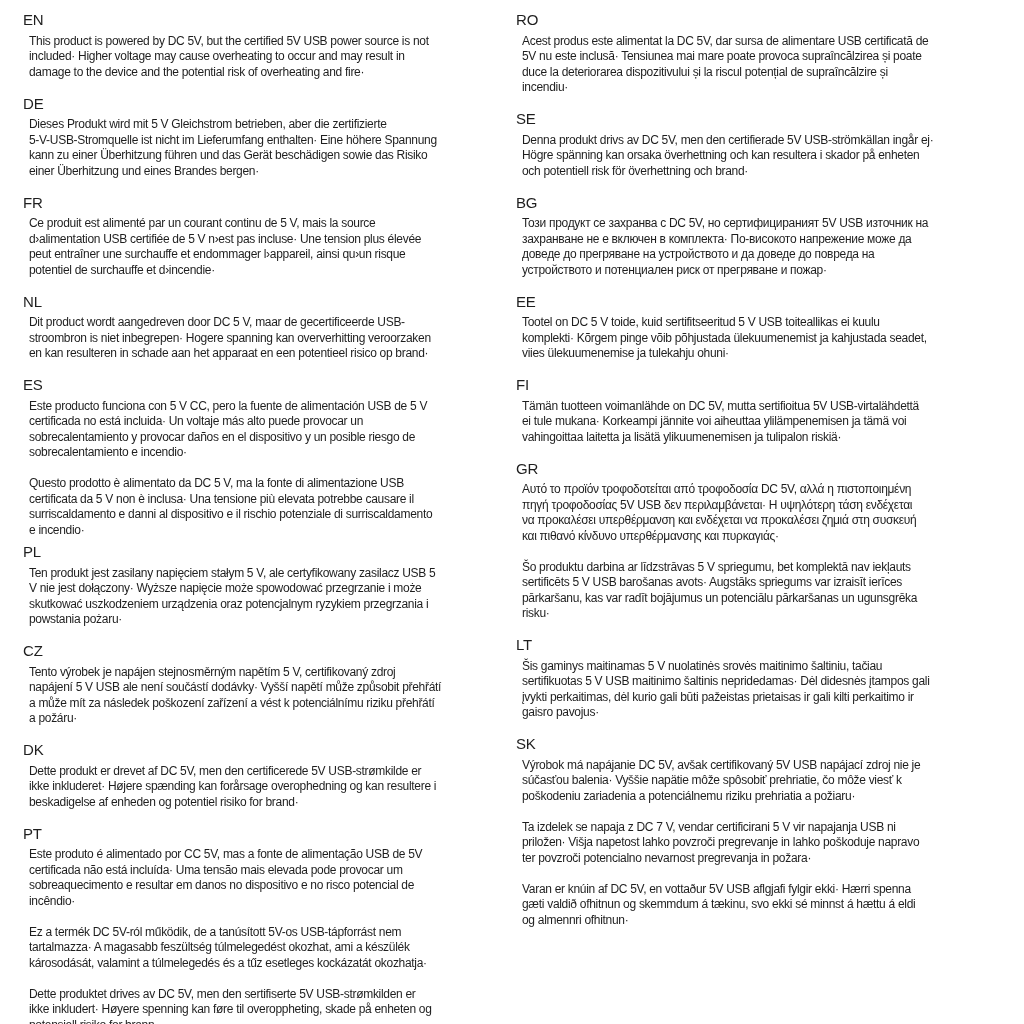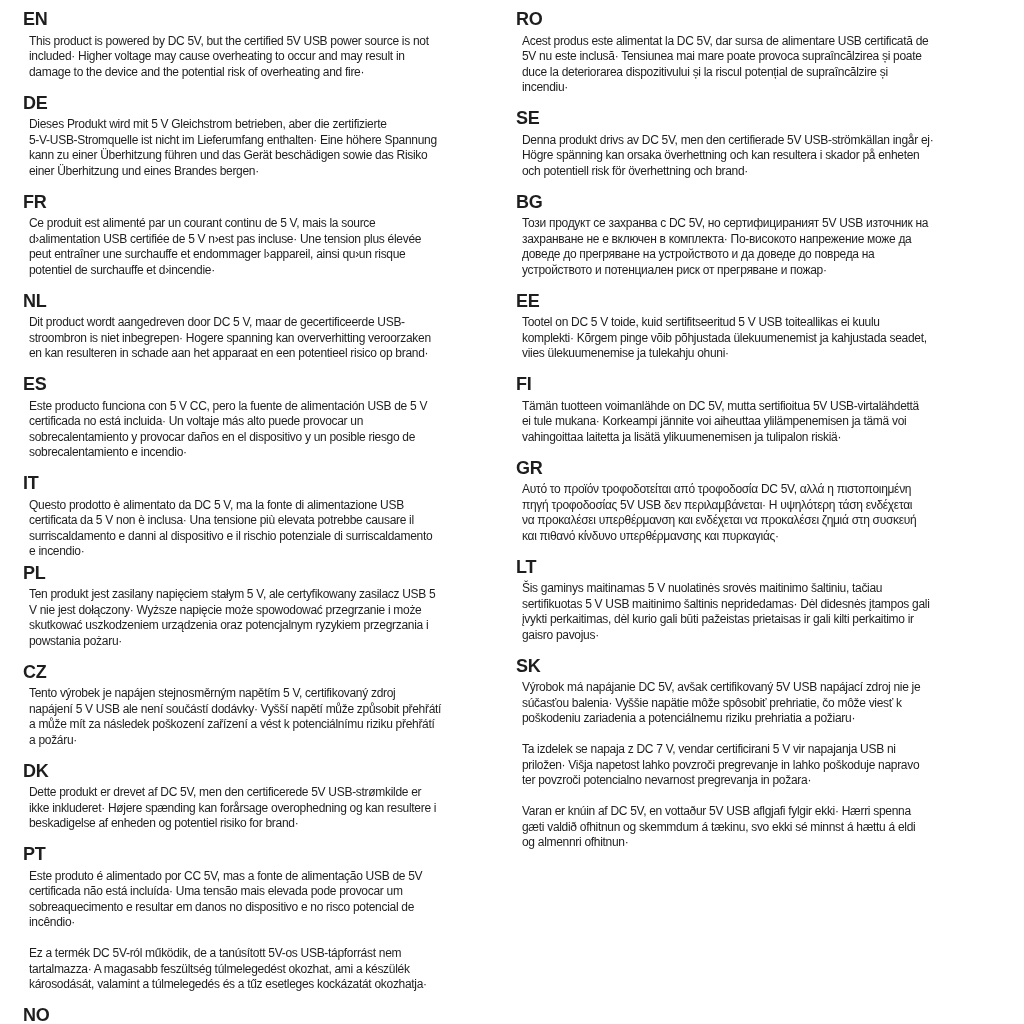--- a/index.html
+++ b/index.html
@@ -22,22 +22,22 @@
     grid-template-columns: 484px 1fr;
     column-gap: 9px;
     padding: 12px 4px 0 23px;
   }
   .col { min-width: 0; }
   .lang-section { margin: 0 0 15.5px 0; }
   
   .col-left .lang-section:nth-child(6) { margin-bottom: 0; }
   .lang-code {
     margin: 0;
-    font-size: 18px;
-    font-weight: 700;
+    font-size: 15px;
+    font-weight: 400;
     line-height: 15.5px;
     letter-spacing: -0.2px;
   }
   .lang-text {
     margin: 6px;
     font-size: 12px;
     line-height: 15.5px;
     letter-spacing: -0.3px;
     white-space: pre;
   }
@@ -74,21 +74,20 @@
 en kan resulteren in schade aan het apparaat en een potentieel risico op brand·</p>
       </section>
       <section class="lang-section">
         <h3 class="lang-code">ES</h3>
         <p class="lang-text">Este producto funciona con 5 V CC, pero la fuente de alimentación USB de 5 V
 certificada no está incluida· Un voltaje más alto puede provocar un
 sobrecalentamiento y provocar daños en el dispositivo y un posible riesgo de
 sobrecalentamiento e incendio·</p>
       </section>
       <section class="lang-section">
-        <h3 class="lang-code">IT</h3>
         <p class="lang-text">Questo prodotto è alimentato da DC 5 V, ma la fonte di alimentazione USB
 certificata da 5 V non è inclusa· Una tensione più elevata potrebbe causare il
 surriscaldamento e danni al dispositivo e il rischio potenziale di surriscaldamento
 e incendio·</p>
       </section>
       <section class="lang-section">
         <h3 class="lang-code">PL</h3>
         <p class="lang-text">Ten produkt jest zasilany napięciem stałym 5 V, ale certyfikowany zasilacz USB 5
 V nie jest dołączony· Wyższe napięcie może spowodować przegrzanie i może
 skutkować uszkodzeniem urządzenia oraz potencjalnym ryzykiem przegrzania i
@@ -113,21 +112,20 @@
 certificada não está incluída· Uma tensão mais elevada pode provocar um
 sobreaquecimento e resultar em danos no dispositivo e no risco potencial de
 incêndio·</p>
       </section>
       <section class="lang-section">
         <p class="lang-text">Ez a termék DC 5V-ról működik, de a tanúsított 5V-os USB-tápforrást nem
 tartalmazza· A magasabb feszültség túlmelegedést okozhat, ami a készülék
 károsodását, valamint a túlmelegedés és a tűz esetleges kockázatát okozhatja·</p>
       </section>
       <section class="lang-section">
-        <h3 class="lang-code">NO</h3>
         <p class="lang-text">Dette produktet drives av DC 5V, men den sertifiserte 5V USB-strømkilden er
 ikke inkludert· Høyere spenning kan føre til overoppheting, skade på enheten og
 potensiell risiko for brann·</p>
       </section>
     </div>
   <div class="col col-right">
       <section class="lang-section">
         <h3 class="lang-code">RO</h3>
         <p class="lang-text">Acest produs este alimentat la DC 5V, dar sursa de alimentare USB certificată de
 5V nu este inclusă· Tensiunea mai mare poate provoca supraîncălzirea și poate
@@ -160,20 +158,24 @@
 vahingoittaa laitetta ja lisätä ylikuumenemisen ja tulipalon riskiä·</p>
       </section>
       <section class="lang-section">
         <h3 class="lang-code">GR</h3>
         <p class="lang-text">Αυτό το προϊόν τροφοδοτείται από τροφοδοσία DC 5V, αλλά η πιστοποιημένη
 πηγή τροφοδοσίας 5V USB δεν περιλαμβάνεται· Η υψηλότερη τάση ενδέχεται
 να προκαλέσει υπερθέρμανση και ενδέχεται να προκαλέσει ζημιά στη συσκευή
 και πιθανό κίνδυνο υπερθέρμανσης και πυρκαγιάς·</p>
       </section>
       <section class="lang-section">
+        <p class="lang-text">Šo produktu darbina ar līdzstrāvas 5 V spriegumu, bet komplektā nav iekļauts
+sertificēts 5 V USB barošanas avots· Augstāks spriegums var izraisīt ierīces
+pārkaršanu, kas var radīt bojājumus un potenciālu pārkaršanas un ugunsgrēka
+risku·</p>
       </section>
       <section class="lang-section">
         <h3 class="lang-code">LT</h3>
         <p class="lang-text">Šis gaminys maitinamas 5 V nuolatinės srovės maitinimo šaltiniu, tačiau
 sertifikuotas 5 V USB maitinimo šaltinis nepridedamas· Dėl didesnės įtampos gali
 įvykti perkaitimas, dėl kurio gali būti pažeistas prietaisas ir gali kilti perkaitimo ir
 gaisro pavojus·</p>
       </section>
       <section class="lang-section">
         <h3 class="lang-code">SK</h3>

